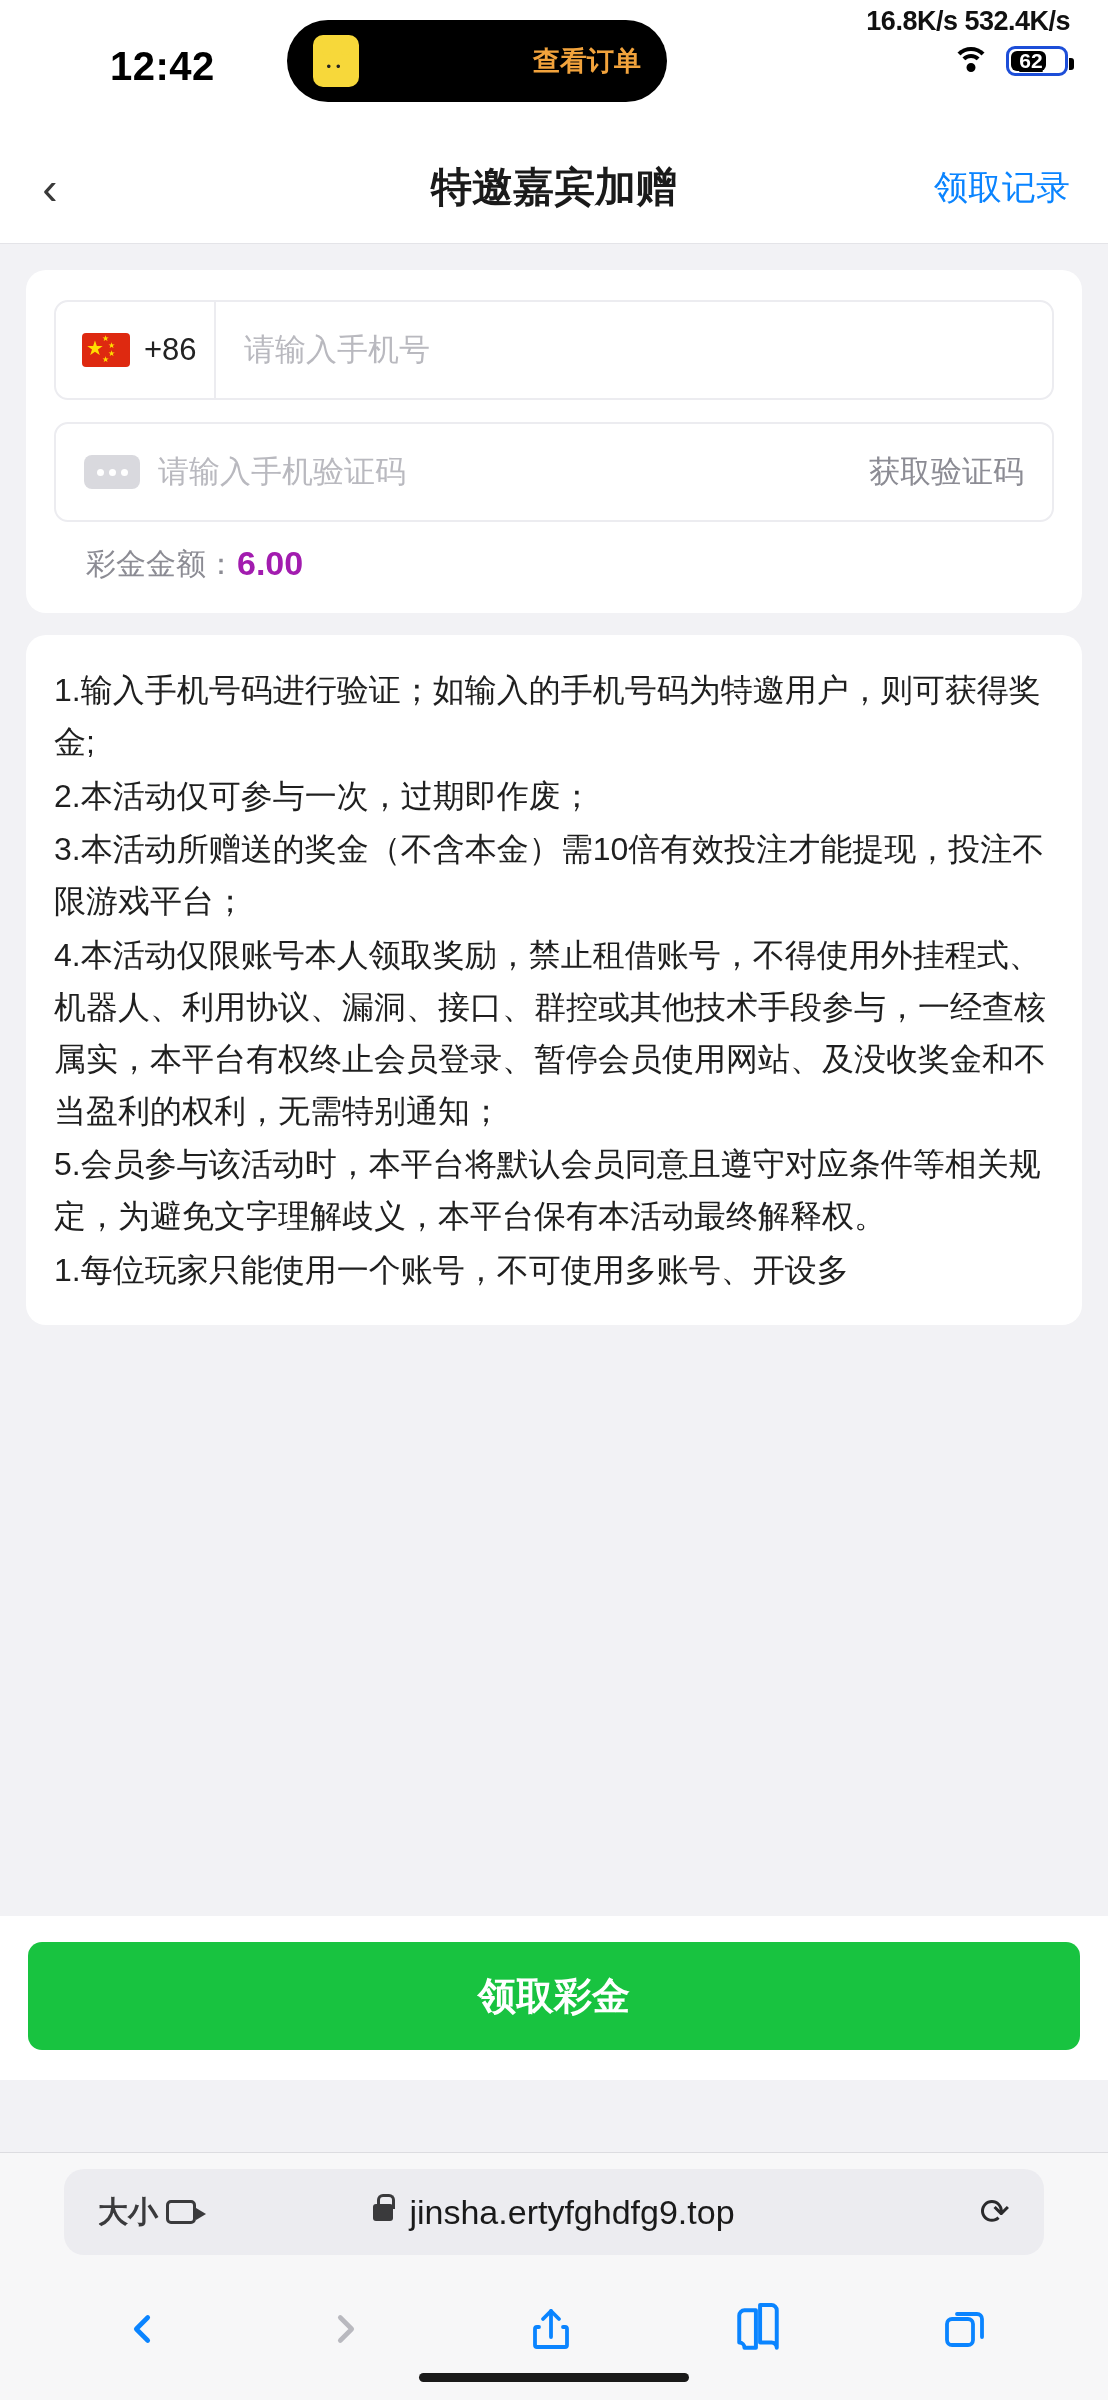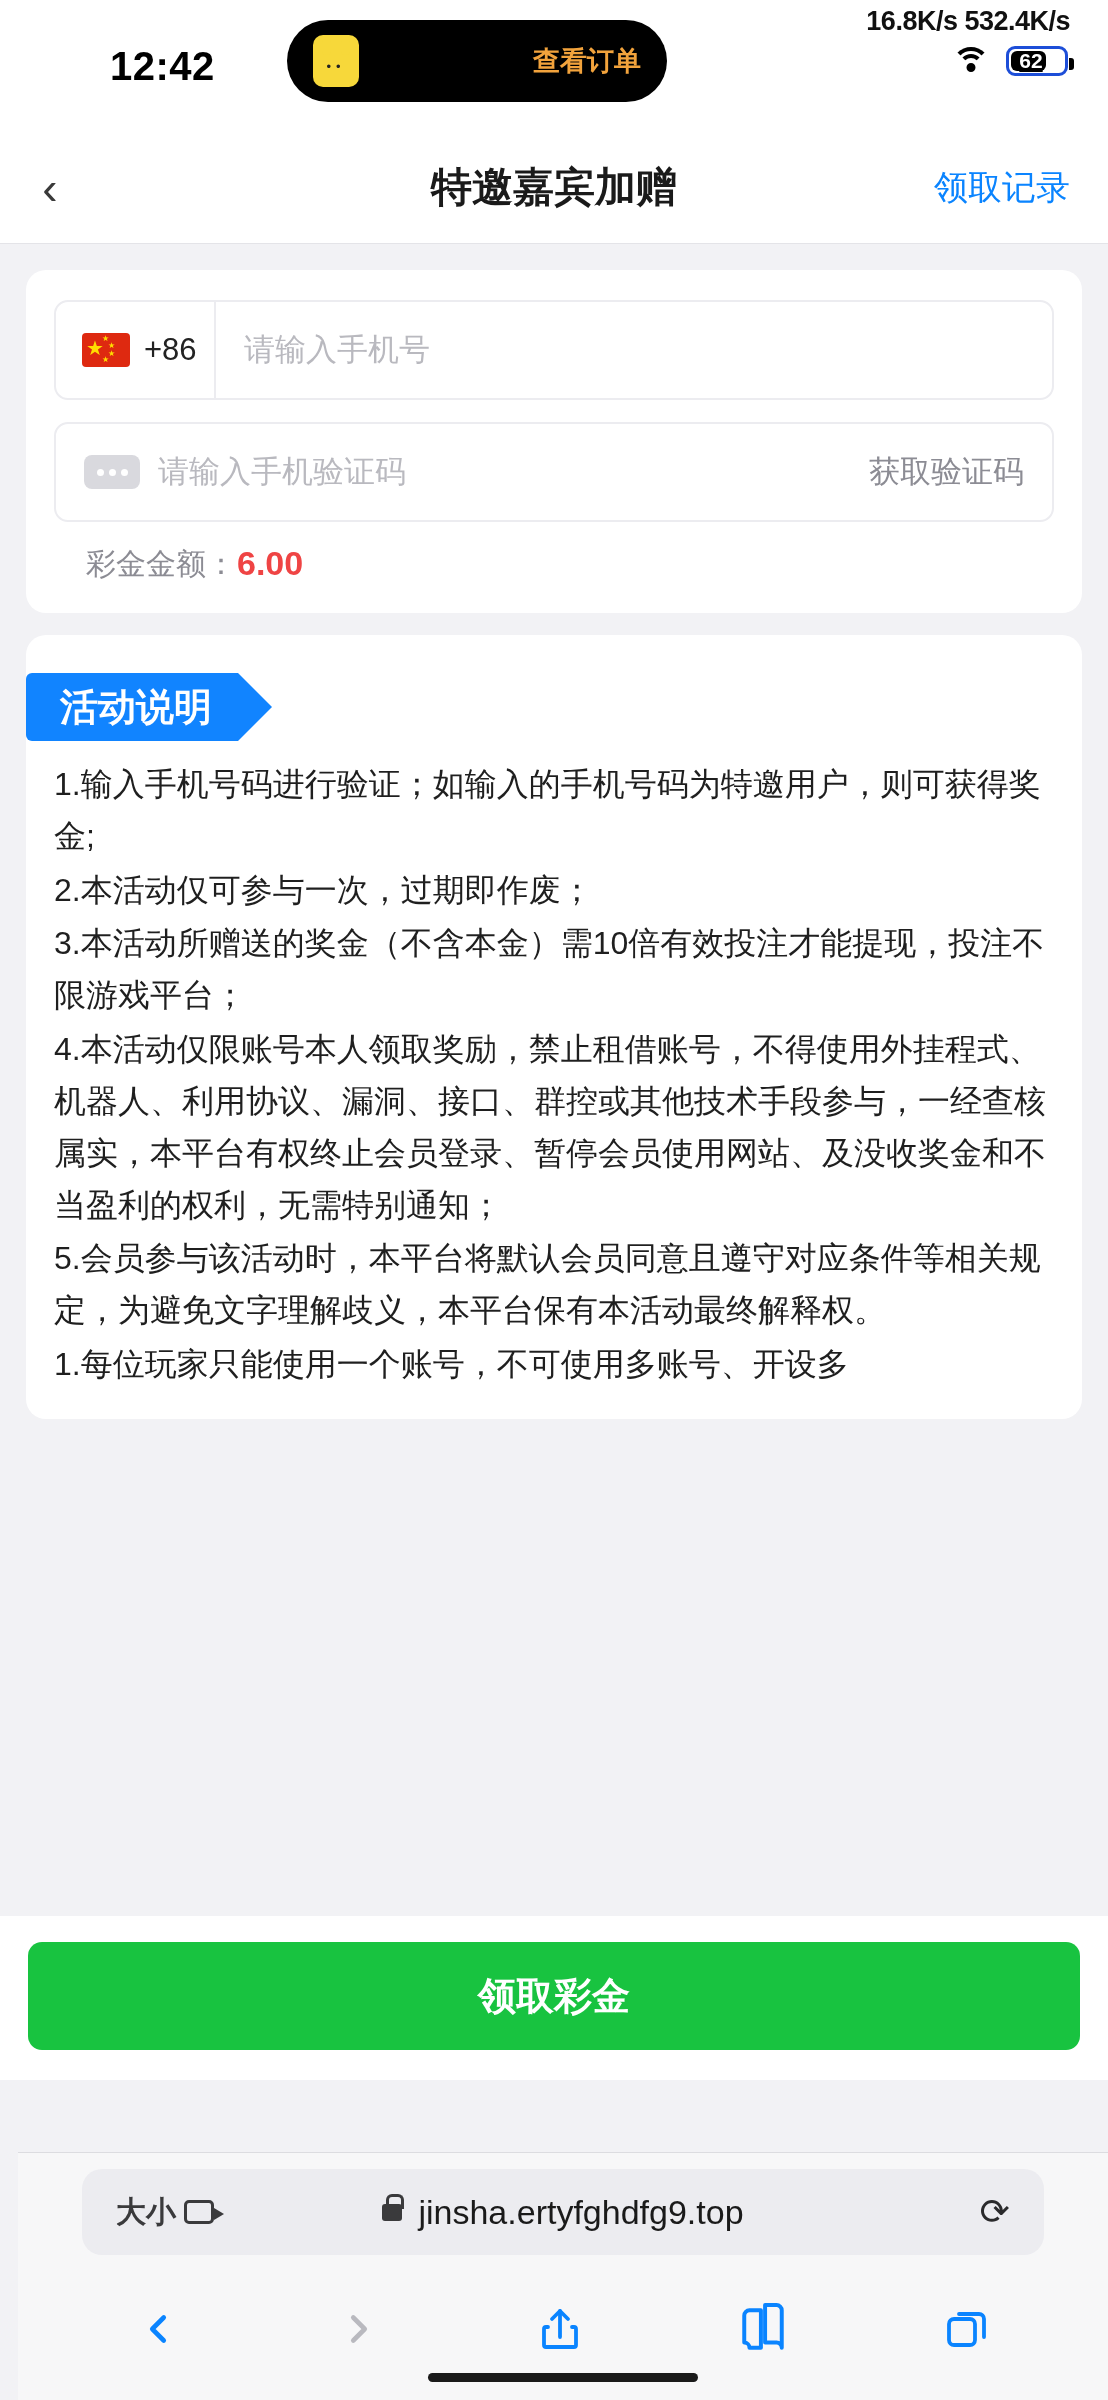--- a/index.html
+++ b/index.html
@@ -267,21 +267,21 @@
   .amount-row {
     margin-top: 6px;
     font-size: 30px;
     color: #8c8c94;
     display: flex;
     align-items: flex-start;
     gap: 1px;
     margin-left: 32px;
   }
   .amount-val {
-    color: #ef4444;
+    color: #a21caf;
     font-size: 34px;
     font-weight: bold;
   }
 
   
   .ribbon {
     display: inline-flex;
     align-items: center;
     height: 68px;
     background: #1184ff;
@@ -328,21 +328,21 @@
     font-size: 38px;
     font-weight: bold;
     display: flex;
     align-items: center;
     justify-content: center;
   }
 
   
   .browser {
     position: absolute;
-    left: 18px; right: 0; bottom: 0;
+    left: 0; right: 0; bottom: 0;
     height: 248px;
     background: #f7f7f8;
     border-top: 1px solid #dcdce0;
   }
   .urlbar-row {
     height: 118px;
     display: flex;
     align-items: center;
     padding: 0 64px;
   }
@@ -489,21 +489,20 @@
         <div class="get-code">获取验证码</div>
       </div>
 
       <div class="amount-row">
         <span>彩金金额：</span>
         <span class="amount-val">6.00</span>
       </div>
     </div>
 
     <div class="card">
-      <div class="ribbon">活动说明</div>
       <div class="rules">
         <p>1.输入手机号码进行验证；如输入的手机号码为特邀用户，则可获得奖金;</p>
         <p>2.本活动仅可参与一次，过期即作废；</p>
         <p>3.本活动所赠送的奖金（不含本金）需10倍有效投注才能提现，投注不限游戏平台；</p>
         <p>4.本活动仅限账号本人领取奖励，禁止租借账号，不得使用外挂程式、机器人、利用协议、漏洞、接口、群控或其他技术手段参与，一经查核属实，本平台有权终止会员登录、暂停会员使用网站、及没收奖金和不当盈利的权利，无需特别通知；</p>
         <p>5.会员参与该活动时，本平台将默认会员同意且遵守对应条件等相关规定，为避免文字理解歧义，本平台保有本活动最终解释权。</p>
       </div>
 
       <div class="rules clip-last">
         <p>1.每位玩家只能使用一个账号，不可使用多账号、开设多</p>

